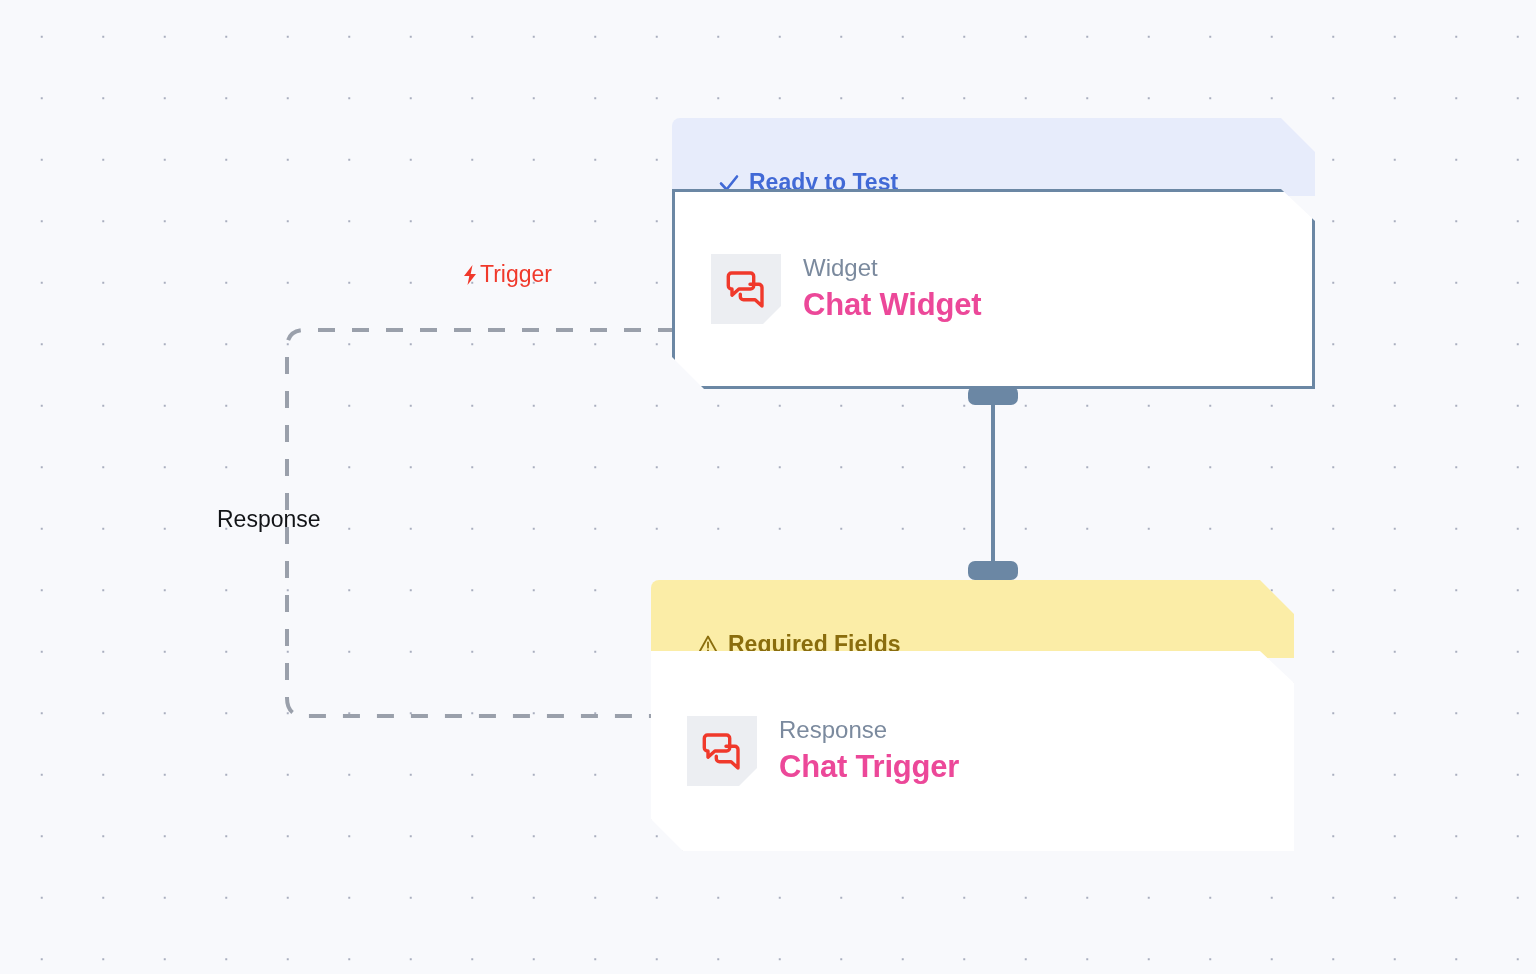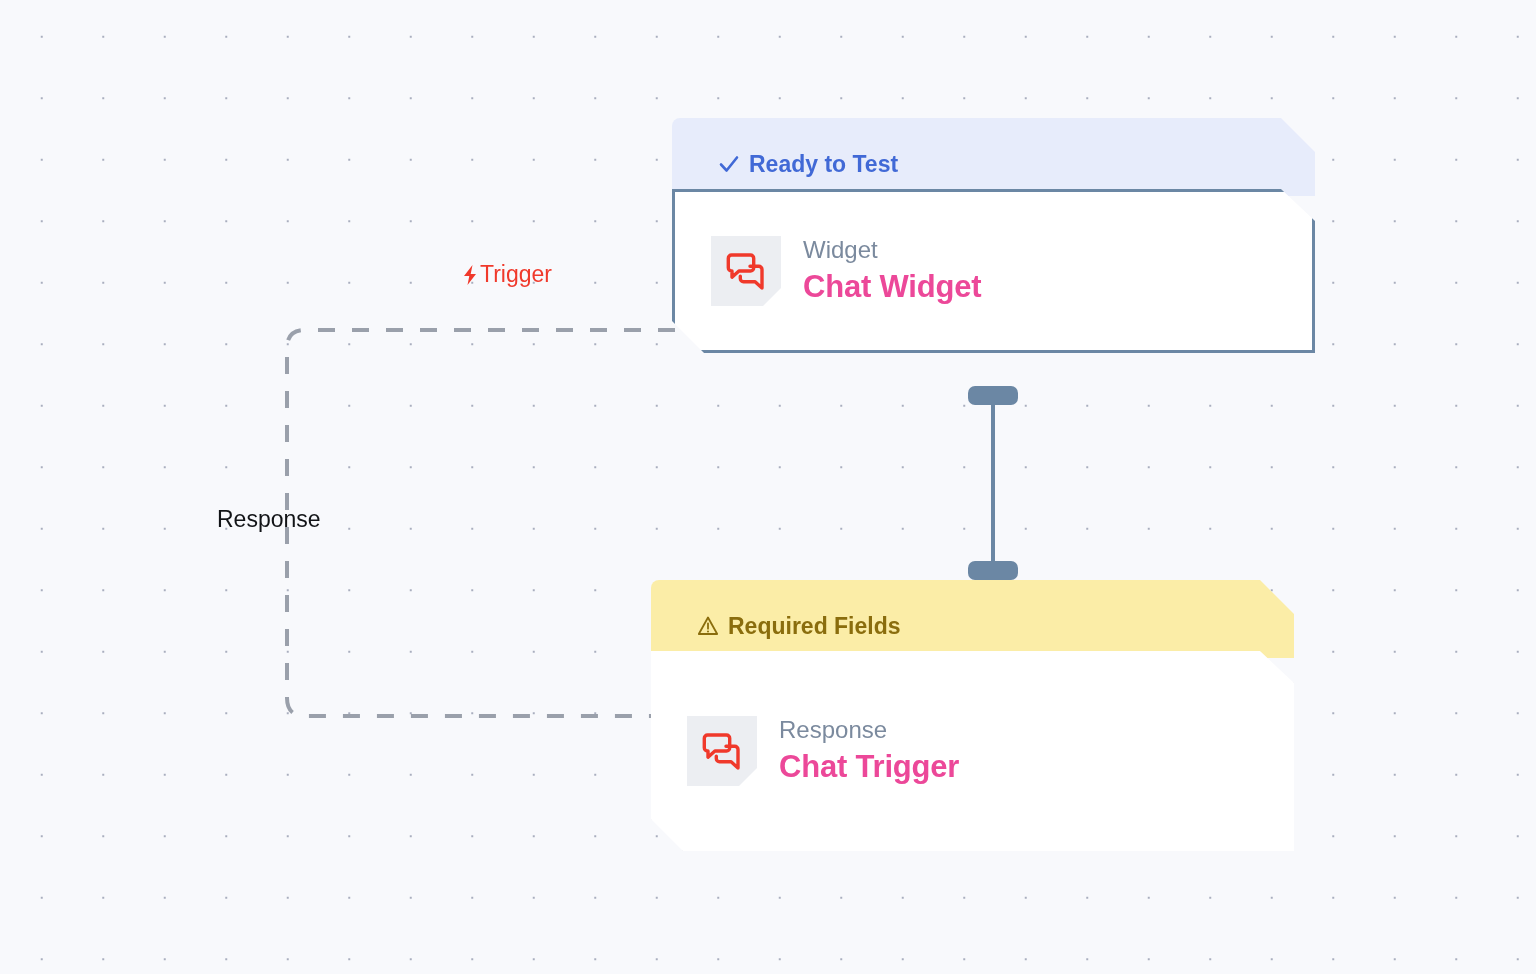--- a/index.html
+++ b/index.html
@@ -67,21 +67,21 @@
   }
 
   
   #node-widget { left: 672px; top: 118px; width: 643px; }
 
   .banner {
     position: relative;
     height: 78px;
     padding: 14px 0 0 46px;
     display: flex;
-    align-items: center;
+    align-items: flex-end;
     gap: 9px;
     font-size: 23px;
     font-weight: 700;
     border-radius: 8px 8px 0 0;
   }
   .banner-ready {
     background: #e7ecfb;
     color: #4169d6;
     -webkit-clip-path: polygon(0 0, 609px 0, 100% 34px, 100% 100%, 0 100%);
     clip-path: polygon(0 0, 609px 0, 100% 34px, 100% 100%, 0 100%);
@@ -98,21 +98,21 @@
 
   .node-body {
     position: relative;
     background: #ffffff;
     display: flex;
     align-items: center;
     gap: 22px;
     padding: 0 0 0 36px;
   }
   .node-body-widget {
-    height: 164px;
+    height: 200px;
     margin-top: -7px;
     border: 3px solid #6b87a4;
     -webkit-clip-path: polygon(0 0, 609px 0, 100% 32px, 100% 100%, 32px 100%, 0 calc(100% - 32px));
     clip-path: polygon(0 0, 609px 0, 100% 32px, 100% 100%, 32px 100%, 0 calc(100% - 32px));
   }
   .node-body-response {
     height: 200px;
     margin-top: -7px;
     background: #ffffff;
     box-shadow: 0 3px 9px rgba(30,40,60,0.13);

